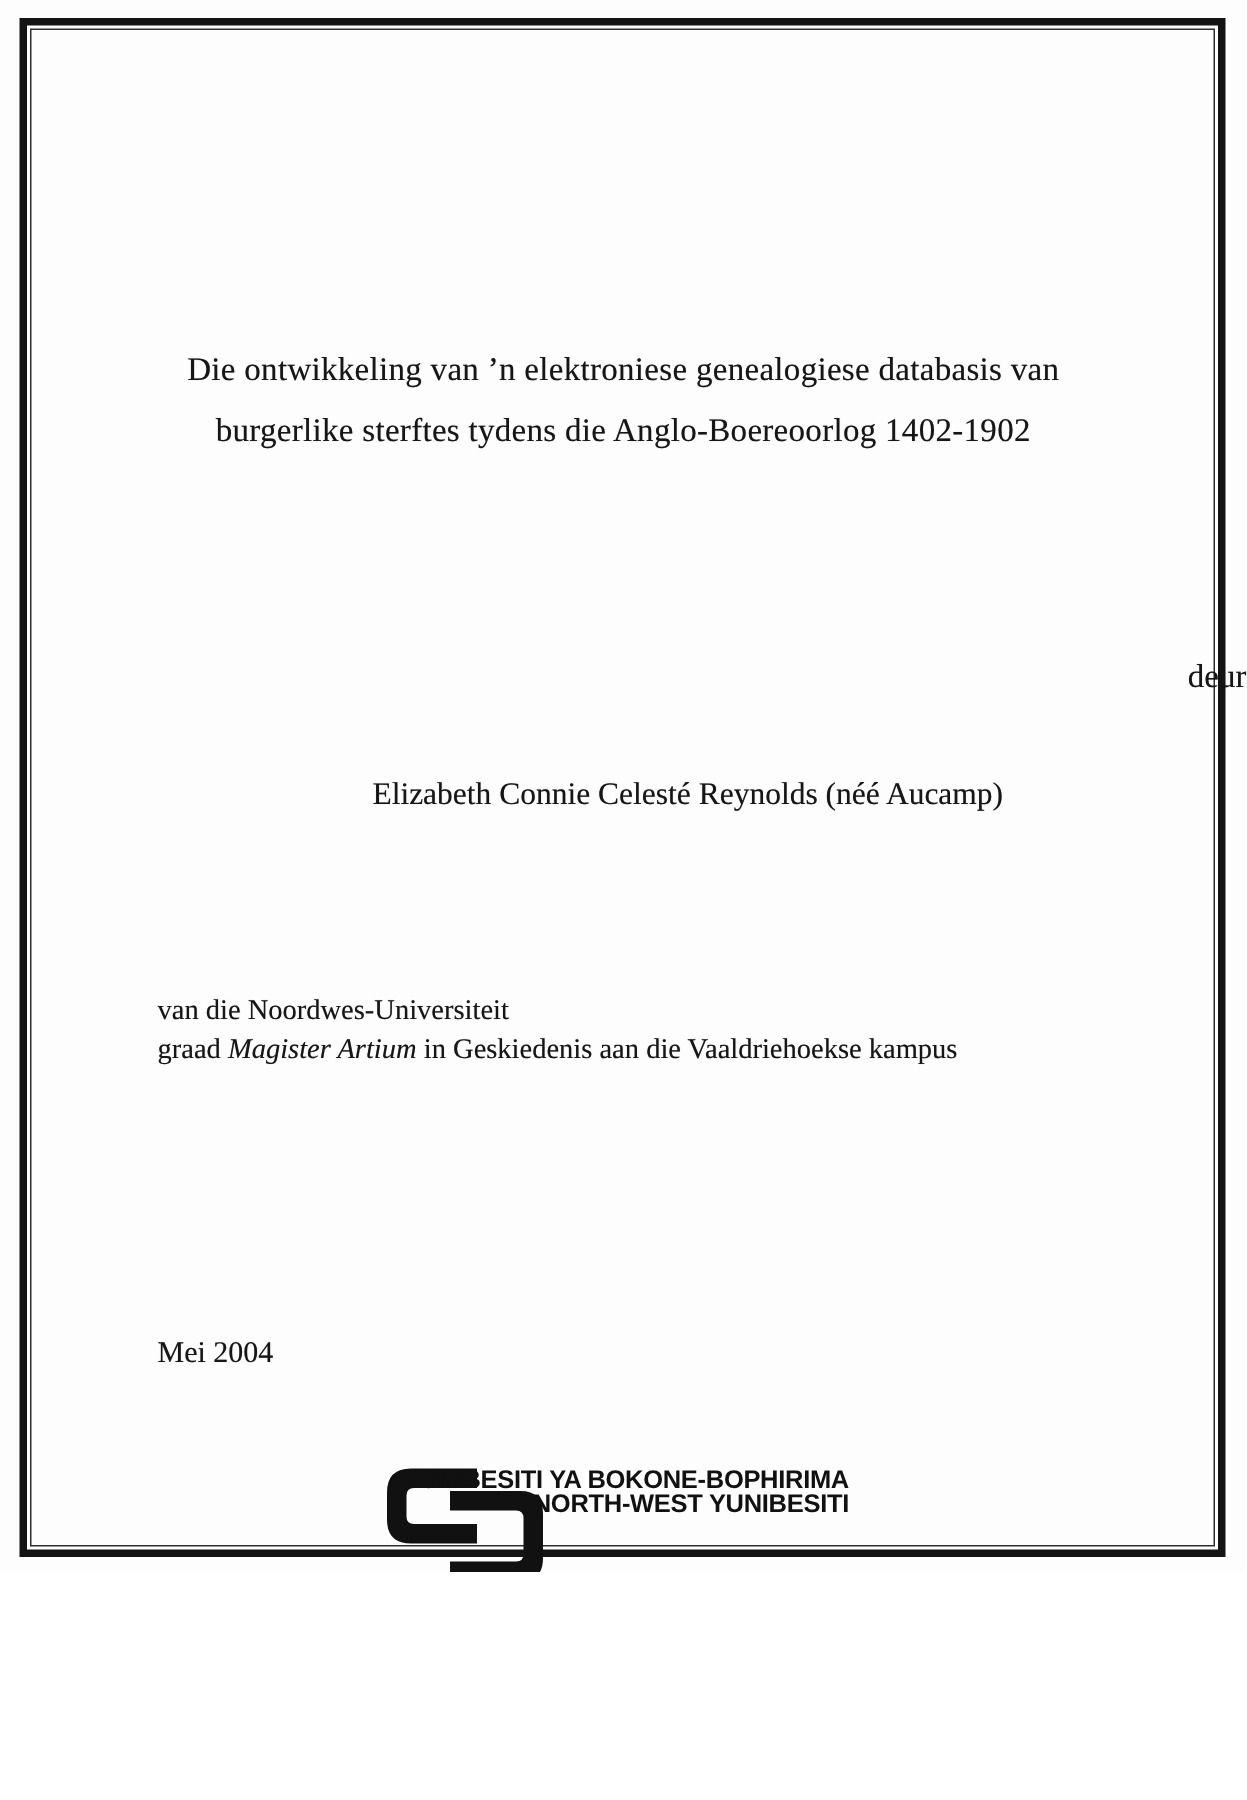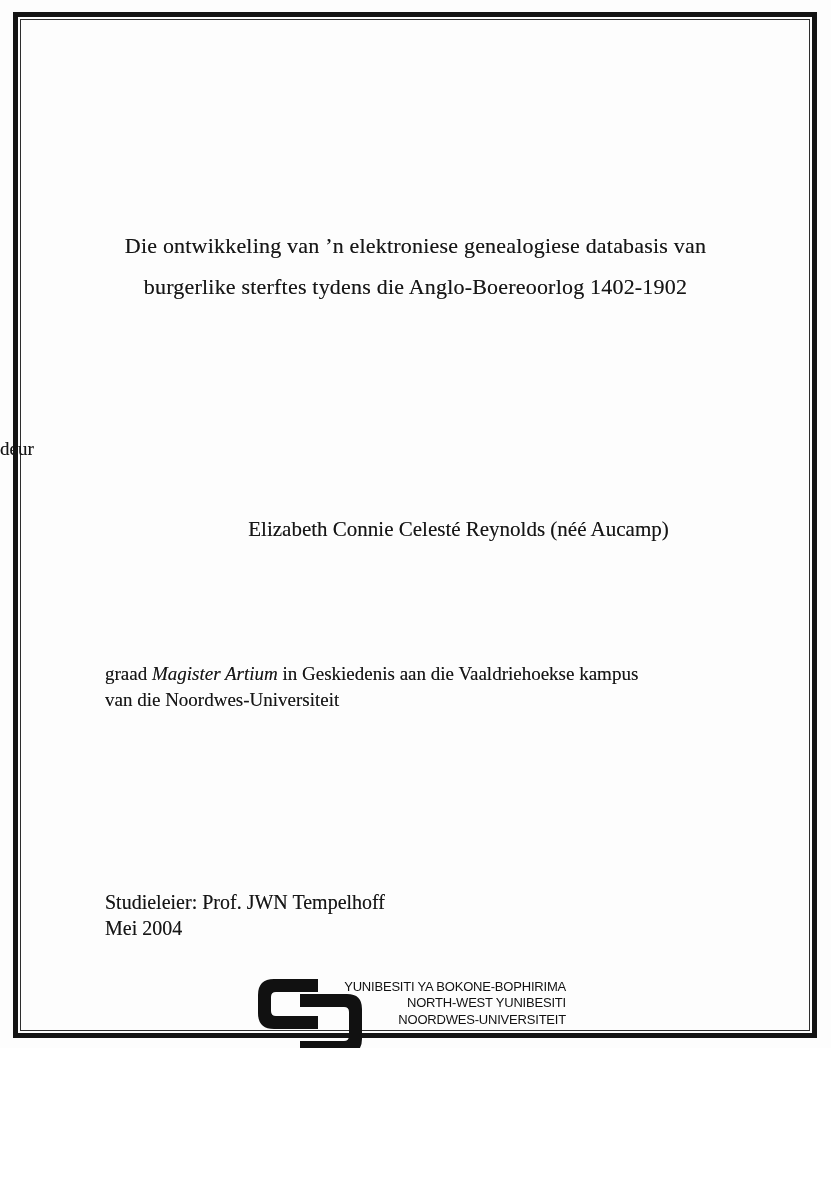--- a/index.html
+++ b/index.html
@@ -28,22 +28,22 @@
     top: 210px; left: 60px; right: 60px;
     text-align: center;
     font-size: 22px;
     line-height: 41px;
     letter-spacing: 0.2px;
     font-weight: normal;
   }
   .byline {
     position: absolute;
     top: 438px; left: 0; width: 100%;
-    text-align: left;
-    font-size: 19px;
+    text-align: right;
+    font-size: 22px;
   }
   .author {
     position: absolute;
     top: 517px; left: 0; width: 100%;
     text-align: center;
     font-size: 21px;
     padding-left: 43px;
   }
   .submission {
     position: absolute;
@@ -70,22 +70,22 @@
   .logo-mark {
     position: absolute;
     top: 0; left: 0;
   }
   .logo-wordmark {
     position: absolute;
     top: 2px; left: 2px;
     width: 306px;
     text-align: right;
     font-family: "Liberation Sans", sans-serif;
-    font-weight: normal;
-    font-size: 13px;
+    font-weight: bold;
+    font-size: 17px;
     line-height: 16.4px;
     letter-spacing: -0.2px;
     color: #111111;
     text-shadow: none;
     white-space: nowrap;
   }
 </style>
 </head>
 <body>
 
@@ -98,34 +98,32 @@
   <h1 class="title-block">
     <span>Die ontwikkeling van ’n elektroniese genealogiese databasis van</span><br>
     <span>burgerlike sterftes tydens die Anglo-Boereoorlog 1402-1902</span>
   </h1>
 
   <div class="byline">deur</div>
 
   <div class="author">Elizabeth Connie Celesté Reynolds (néé Aucamp)</div>
 
   <div class="submission">
+    <div>van die Noordwes-Universiteit</div>
     <div><span>graad </span><span class="italic">Magister Artium</span><span> in Geskiedenis aan die Vaaldriehoekse kampus</span></div>
-    <div>van die Noordwes-Universiteit</div>
   </div>
 
   <div class="supervisor-block">
-    <div>Studieleier: Prof. JWN Tempelhoff</div>
     <div>Mei 2004</div>
   </div>
 
   <div class="logo">
     <svg class="logo-mark" width="104" height="78" viewBox="0 0 104 78" xmlns="http://www.w3.org/2000/svg" aria-hidden="true">
       <path fill="#111111" d="M 16 2 H 60 V 15 H 18 Q 13 15 13 20 V 34 Q 13 39 18 39 H 60 V 52 H 16 Q 0 52 0 36 V 18 Q 0 2 16 2 Z"></path>
       <path fill="#111111" transform="rotate(180 73 47)" d="M 57 17 H 104 V 30 H 60 Q 55 30 55 35 V 59 Q 55 64 60 64 H 104 V 77 H 57 Q 42 77 42 62 V 32 Q 42 17 57 17 Z"></path>
     </svg>
     <div class="logo-wordmark">
       <div>YUNIBESITI YA BOKONE-BOPHIRIMA</div>
       <div>NORTH-WEST YUNIBESITI</div>
-      <div>NOORDWES-UNIVERSITEIT</div>
     </div>
   </div>
 
 </div>
 
 </body></html>

